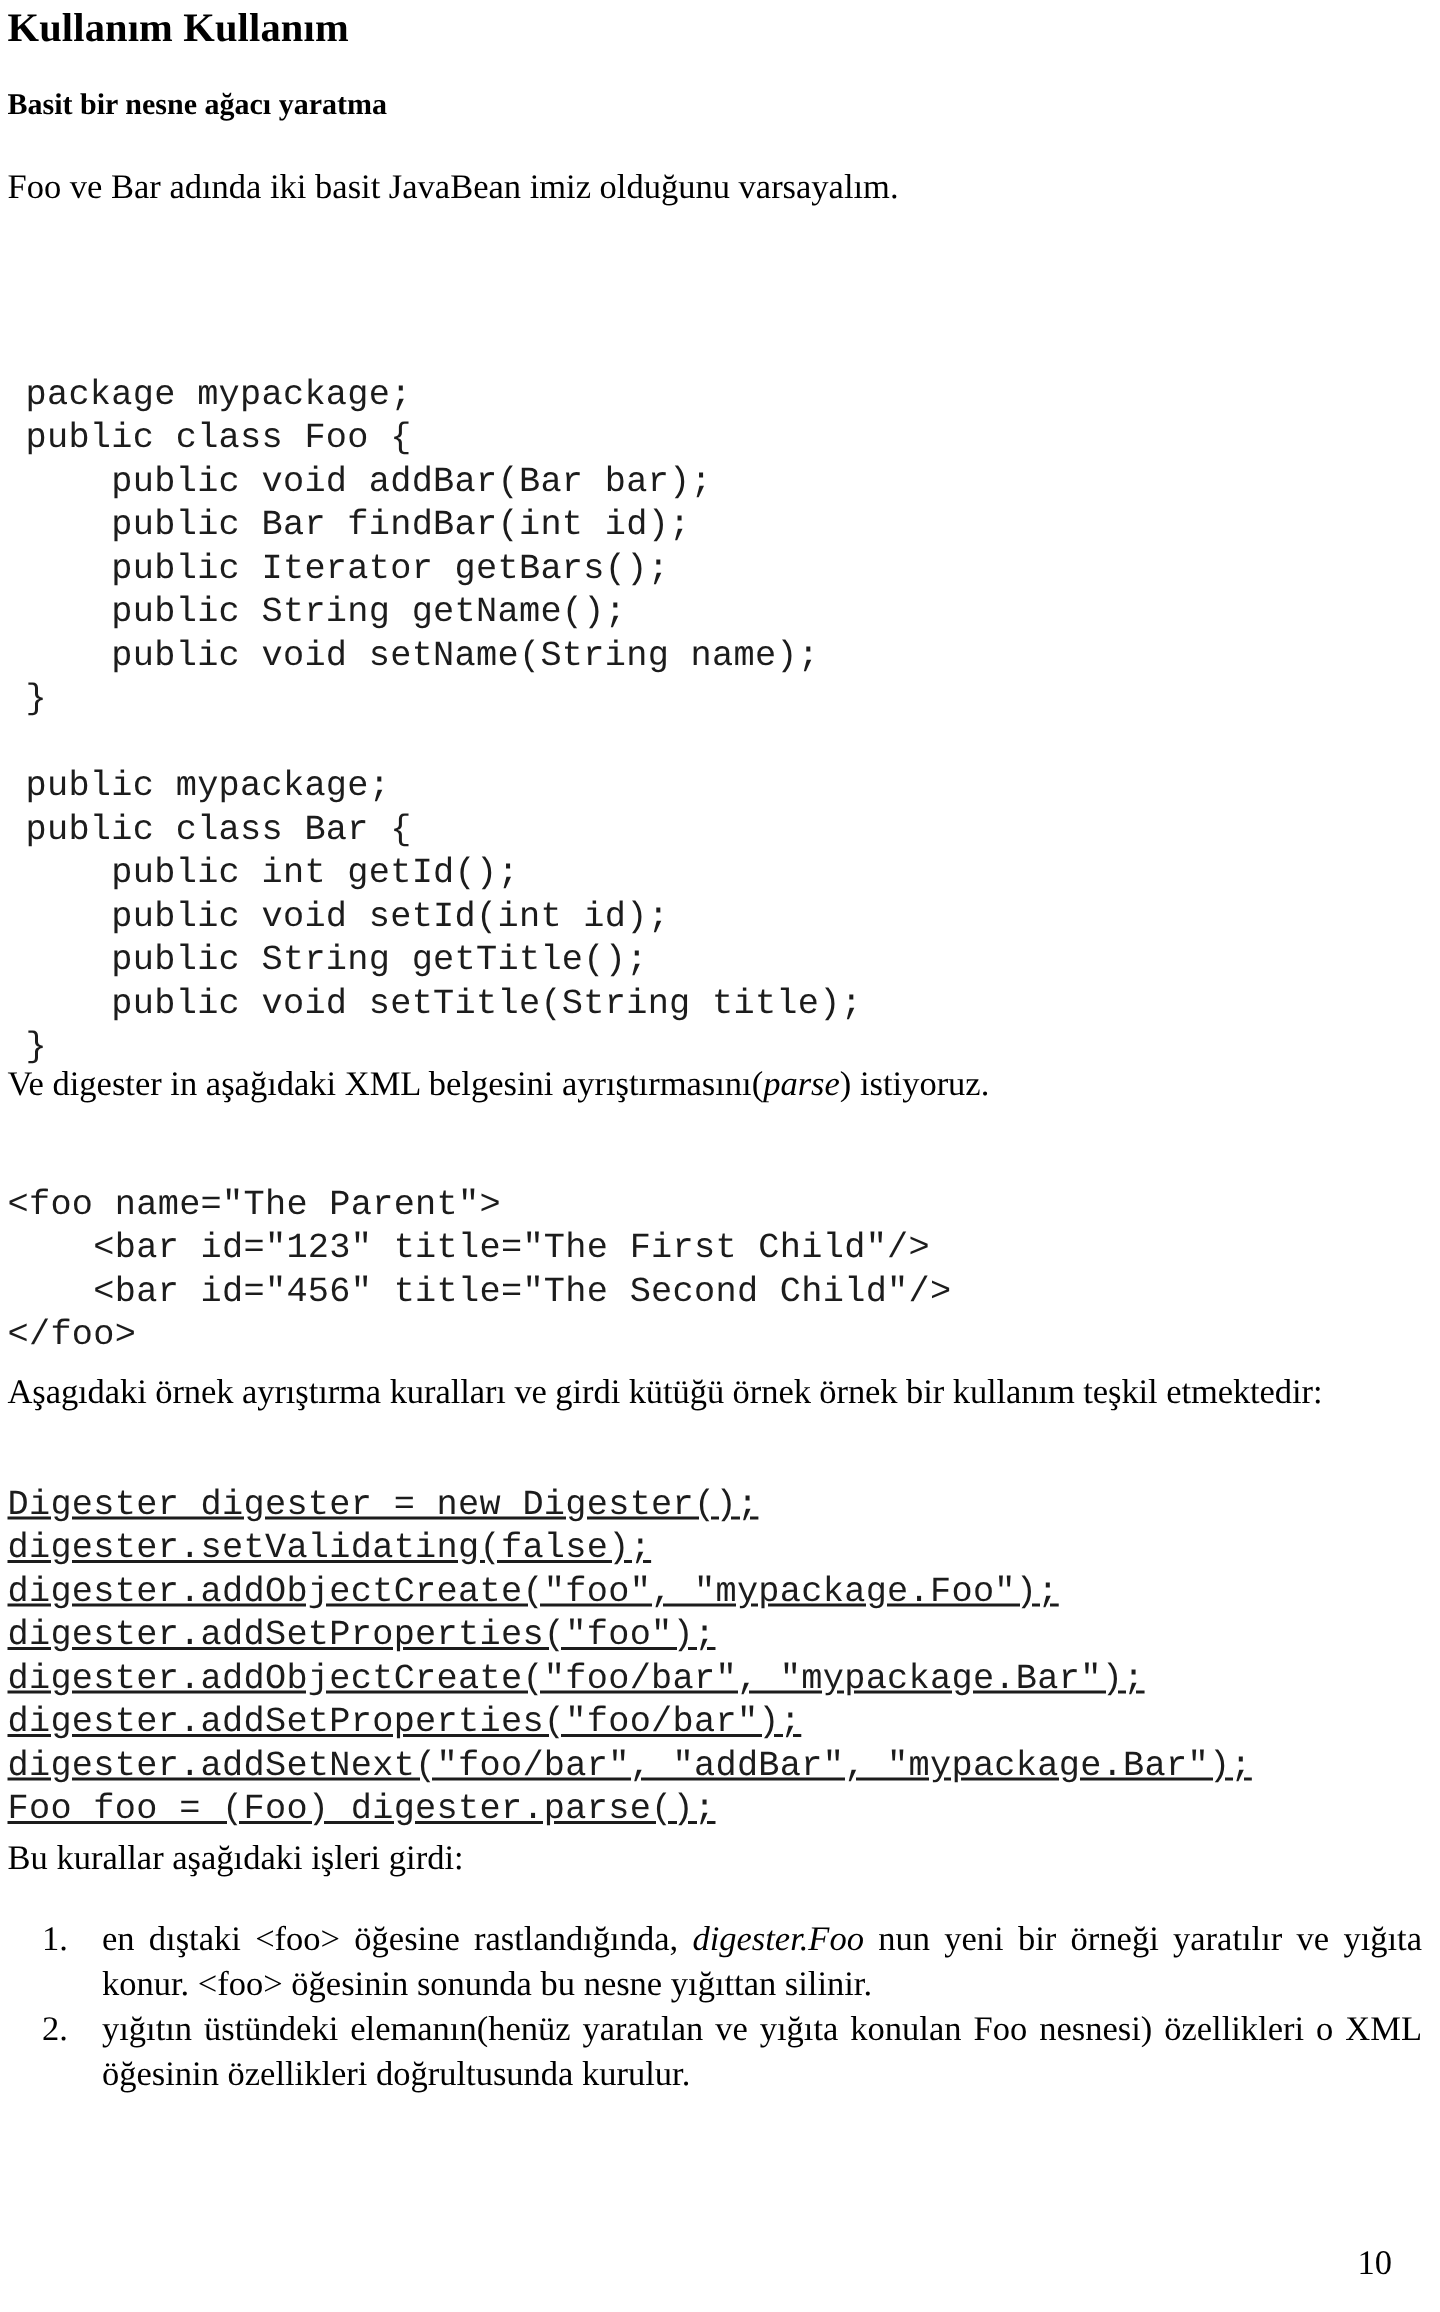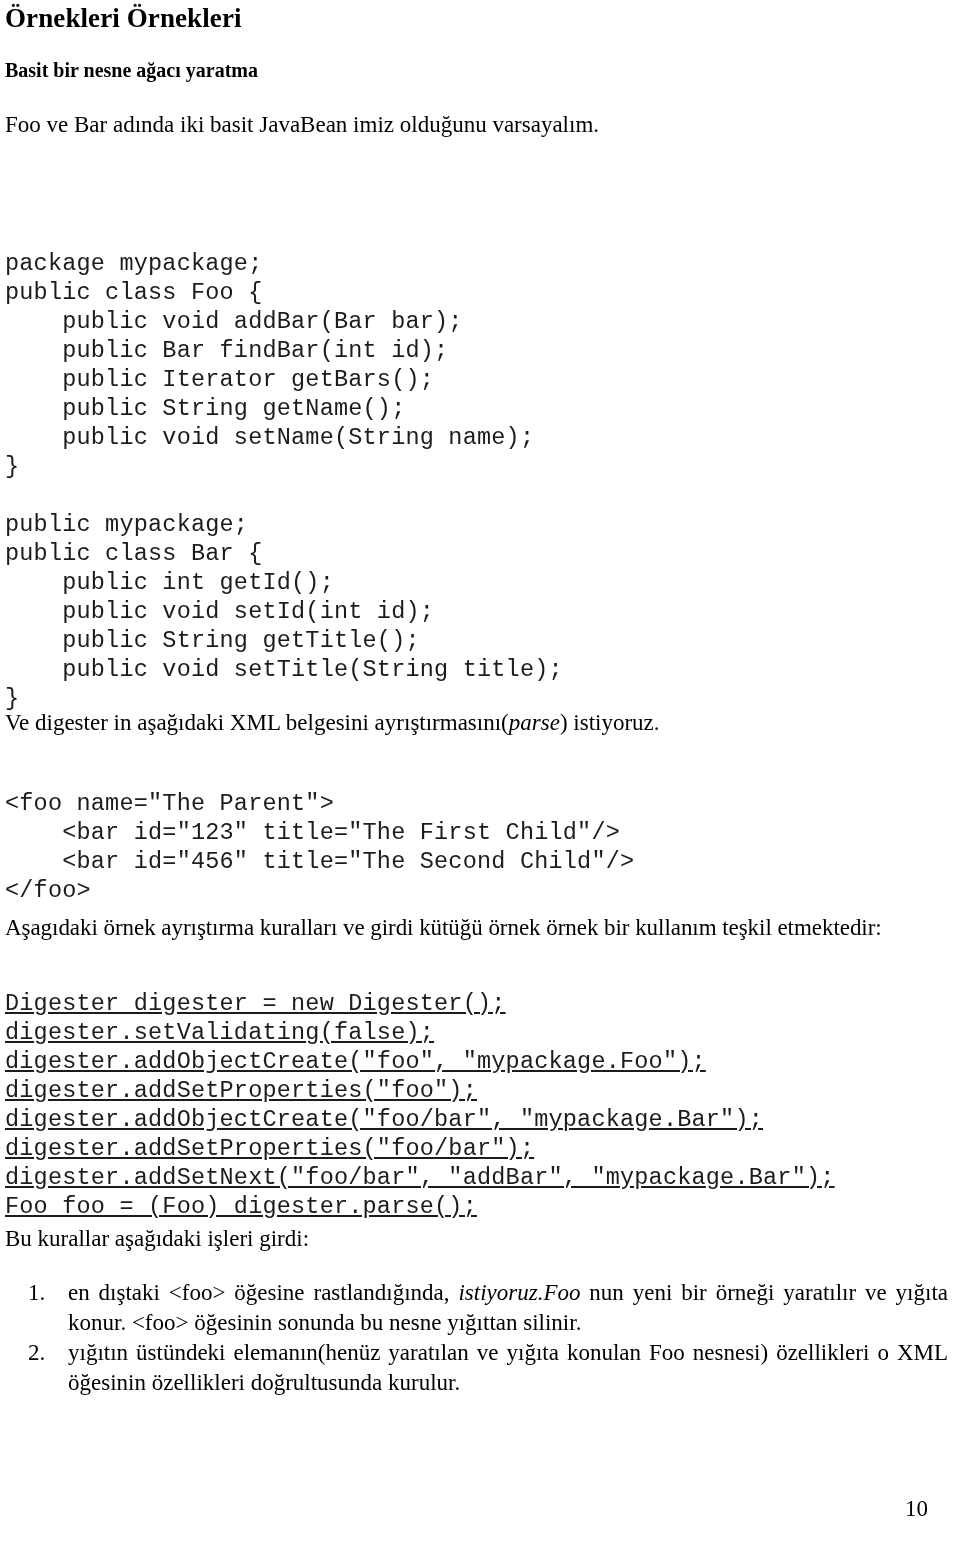--- a/index.html
+++ b/index.html
@@ -56,21 +56,21 @@
   .code {
     position: absolute;
     left: 5px;
     font-family: "Liberation Mono", "DejaVu Sans Mono", monospace;
     font-size: 23.5px;
     line-height: 29px;
     color: #1c1c1c;
     white-space: pre;
     letter-spacing: 0.2px;
   }
-  .code-foo  { top: 225px; }
+  .code-foo  { top: 225px; margin-left: 12px; }
   .code-xml  { top: 765px; }
   .code-dig  { top: 965px; text-decoration: underline; }
 
   ol.rules {
     position: absolute;
     left: 0px;
     top: 1278px;
     margin: 0;
     padding: 0 0 0 68px;
     width: 880px;
@@ -100,21 +100,21 @@
     bottom: 18px;
     font-size: 23px;
     line-height: 28px;
   }
 </style>
 </head>
 <body>
 
 <div class="page">
 
-  <div class="h1">Örnekleri Örnekleri</div>
+  <div class="h1">Kullanım Kullanım</div>
 
   <div class="h2">Basit bir nesne ağacı yaratma</div>
 
   <div class="para para-intro">Foo ve Bar adında iki basit JavaBean imiz olduğunu varsayalım.</div>
 
   <pre class="code code-foo">package mypackage;
 public class Foo {
     public void addBar(Bar bar);
     public Bar findBar(int id);
     public Iterator getBars();
@@ -146,21 +146,21 @@
 digester.addObjectCreate("foo/bar", "mypackage.Bar");
 digester.addSetProperties("foo/bar");
 digester.addSetNext("foo/bar", "addBar", "mypackage.Bar");
 Foo foo = (Foo) digester.parse();</pre>
 
   <div class="para para-work">Bu kurallar aşağıdaki işleri girdi:</div>
 
   <ol class="rules">
     <li>
       <span class="marker">1.</span>
-      <span class="txt"><span>en dıştaki &lt;foo&gt; öğesine rastlandığında, </span><i>istiyoruz.Foo</i><span> nun yeni bir örneği yaratılır ve yığıta konur. &lt;foo&gt; öğesinin sonunda bu nesne yığıttan silinir.</span></span>
+      <span class="txt"><span>en dıştaki &lt;foo&gt; öğesine rastlandığında, </span><i>digester.Foo</i><span> nun yeni bir örneği yaratılır ve yığıta konur. &lt;foo&gt; öğesinin sonunda bu nesne yığıttan silinir.</span></span>
     </li>
     <li>
       <span class="marker">2.</span>
       <span class="txt"><span>yığıtın üstündeki elemanın(henüz yaratılan ve yığıta konulan Foo nesnesi)  özellikleri o XML öğesinin özellikleri doğrultusunda kurulur.</span><i></i><span></span></span>
     </li>
   </ol>
 
   <div class="pageno">10</div>
 
 </div>

